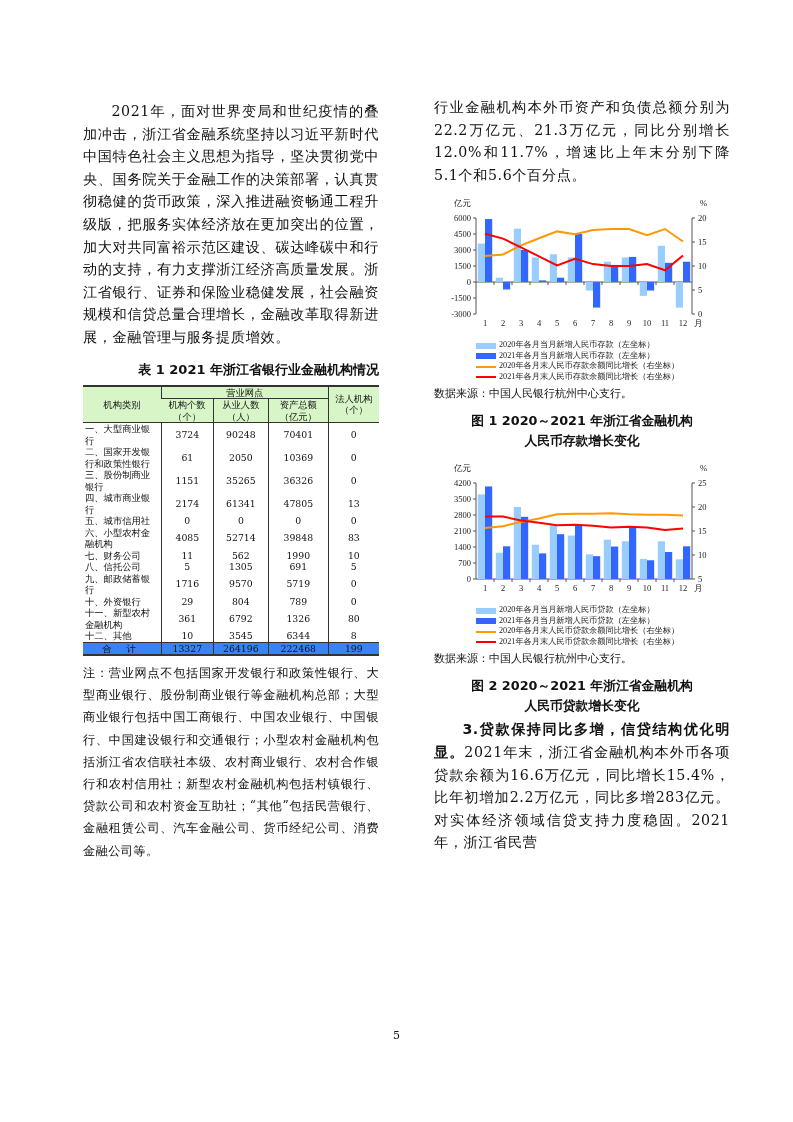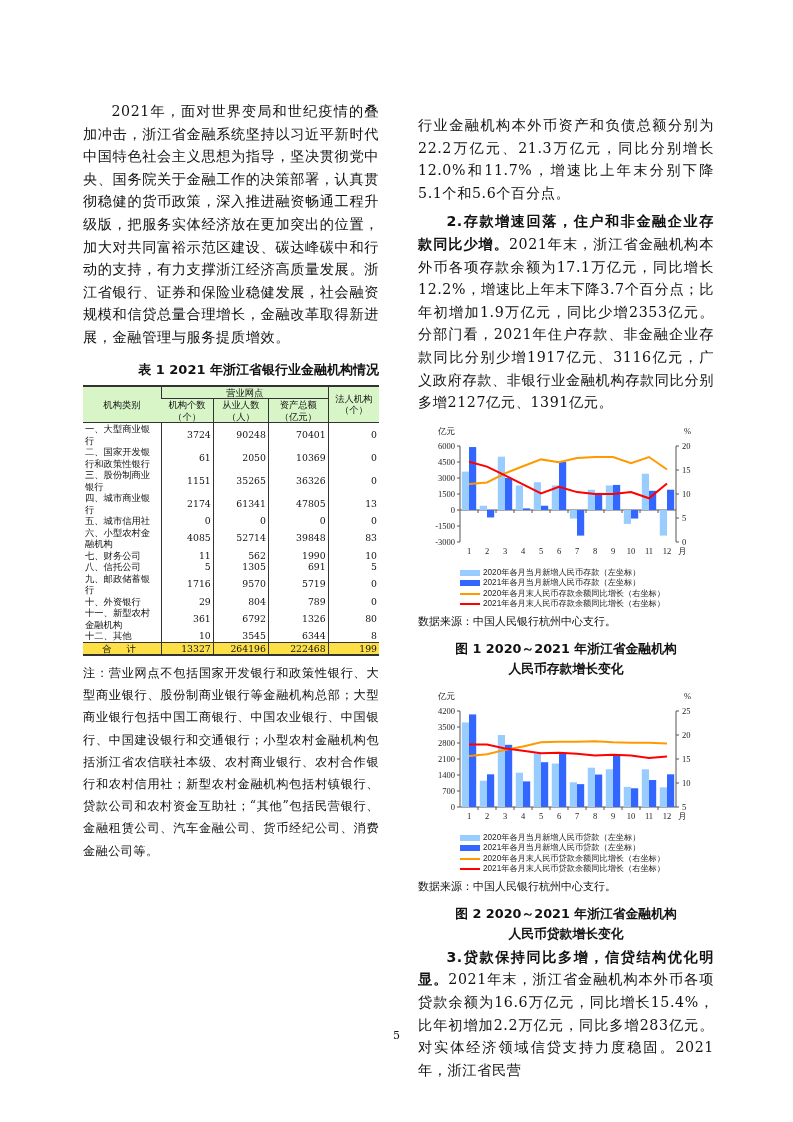--- a/index.html
+++ b/index.html
@@ -1,37 +1,37 @@
 <!DOCTYPE html>
 <html><head>
 <meta charset="utf-8">
 <style>
   html,body{margin:0;padding:0;background:#fff;}
   body{width:793px;height:1122px;position:relative;font-family:"DejaVu Serif","Liberation Serif",serif;color:#111;overflow:hidden;}
   .col{position:absolute;}
   .left{left:83px;top:100px;width:296px;}
-  .right{left:418px;top:96px;width:296px;margin-top:18px;}
+  .right{left:434px;top:96px;width:296px;}
   p.body{margin:0;font-size:14.2px;line-height:22.6px;text-align:justify;letter-spacing:0.6px;}
   p.indent{text-indent:2em;}
   .h1{font-family:"DejaVu Sans","Liberation Sans",sans-serif;font-weight:bold;font-size:15.5px;margin:30px 0 28px 30px;}
   .h2{font-family:"DejaVu Sans","Liberation Sans",sans-serif;font-weight:bold;font-size:15.5px;line-height:24px;margin:12px 0 10px 0;text-indent:2.2em;}
   .tcap{font-family:"DejaVu Sans","Liberation Sans",sans-serif;font-weight:bold;font-size:13px;text-align:right;margin:12px 0 6px 0;}
   table.t{border-collapse:collapse;width:296px;font-size:9.3px;font-family:"DejaVu Serif","Liberation Serif",serif;}
   table.t td,table.t th{padding:0 2px;line-height:11.5px;font-weight:normal;}
   table.t thead tr{background:#d8f5c8;}
   table.t th{border-left:1px solid #333;text-align:center;}
   table.t th:first-child{border-left:none;}
   table.t thead{border-top:2px solid #333;border-bottom:1px solid #333;}
-  table.t td.num{text-align:right;border-left:1px solid #333;}
-  table.t tr.total{background:#fde047;border-top:1px solid #333;border-bottom:2px solid #333;}
+  table.t td.num{text-align:center;border-left:1px solid #333;}
+  table.t tr.total{background:#3b82f6;border-top:1px solid #333;border-bottom:2px solid #333;}
   table.t tr.total td.lbl{text-align:center;letter-spacing:6px;}
   .note{font-size:12.2px;line-height:22.2px;margin-top:6px;text-align:justify;letter-spacing:0.4px;}
   .bold{font-family:"DejaVu Sans","Liberation Sans",sans-serif;font-weight:bold;}
   .chart{position:relative;width:296px;}
-  .legend{font-family:Liberation Sans, sans-serif;font-size:8.2px;line-height:10.5px;margin:2px 0 0 42px;color:#222;}
+  .legend{font-family:Liberation Serif, serif;font-size:8.2px;line-height:10.5px;margin:2px 0 0 42px;color:#222;}
   .legend .row{display:flex;align-items:center;}
   .legend .sw{display:inline-block;width:20px;margin-right:3px;}
   .src{font-size:11px;margin-top:4px;}
   .figcap{font-family:"DejaVu Sans","Liberation Sans",sans-serif;font-weight:bold;font-size:12.8px;text-align:center;line-height:20px;margin-top:10px;}
   .pagenum{position:absolute;left:393px;top:1029px;font-size:11px;}
 </style>
 </head>
 <body>
 
 <div class="col left">
@@ -146,21 +146,20 @@
   </table>
   <div class="note">
     <span>注：营业网点不包括国家开发银行和政策性银行、大型商业银行、股份制商业银行等金融机构总部；大型商业银行包括中国工商银行、中国农业银行、中国银行、中国建设银行和交通银行；小型农村金融机构包括浙江省农信联社本级、农村商业银行、农村合作银行和农村信用社；新型农村金融机构包括村镇银行、贷款公司和农村资金互助社；“其他”包括民营银行、金融租赁公司、汽车金融公司、货币经纪公司、消费金融公司等。</span><br>
     
   </div>
 
 </div>
 
 <div class="col right">
   <p class="body">行业金融机构本外币资产和负债总额分别为22.2万亿元、21.3万亿元，同比分别增长12.0%和11.7%，增速比上年末分别下降5.1个和5.6个百分点。</p>
-  <p class="body indent" style="margin-top:6px"><span class="bold">2.存款增速回落，住户和非金融企业存款同比少增。</span><span>2021年末，浙江省金融机构本外币各项存款余额为17.1万亿元，同比增长12.2%，增速比上年末下降3.7个百分点；比年初增加1.9万亿元，同比少增2353亿元。分部门看，2021年住户存款、非金融企业存款同比分别少增1917亿元、3116亿元，广义政府存款、非银行业金融机构存款同比分别多增2127亿元、1391亿元。</span></p>
 
   <div class="chart" style="margin-top:8px">
     <svg id="c0" width="296" height="140">
         <text x="20" y="12" style="font-family:&quot;Liberation Serif&quot;,serif;font-size:8.5px;fill:#222">亿元</text>
         <text x="266" y="12" style="font-family:&quot;Liberation Serif&quot;,serif;font-size:8.5px;fill:#222">%</text>
         <line x1="42" y1="24" x2="42" y2="120" stroke="#555" stroke-width="1"></line>
         <line x1="258" y1="24" x2="258" y2="120" stroke="#555" stroke-width="1"></line>
         <line x1="42" y1="88" x2="258" y2="88" stroke="#555" stroke-width="1"></line>
         <line x1="39" y1="120" x2="42" y2="120" stroke="#555"></line>
         <text x="37" y="123" text-anchor="end" style="font-family:&quot;Liberation Serif&quot;,serif;font-size:8.5px;fill:#222">-3000</text>

